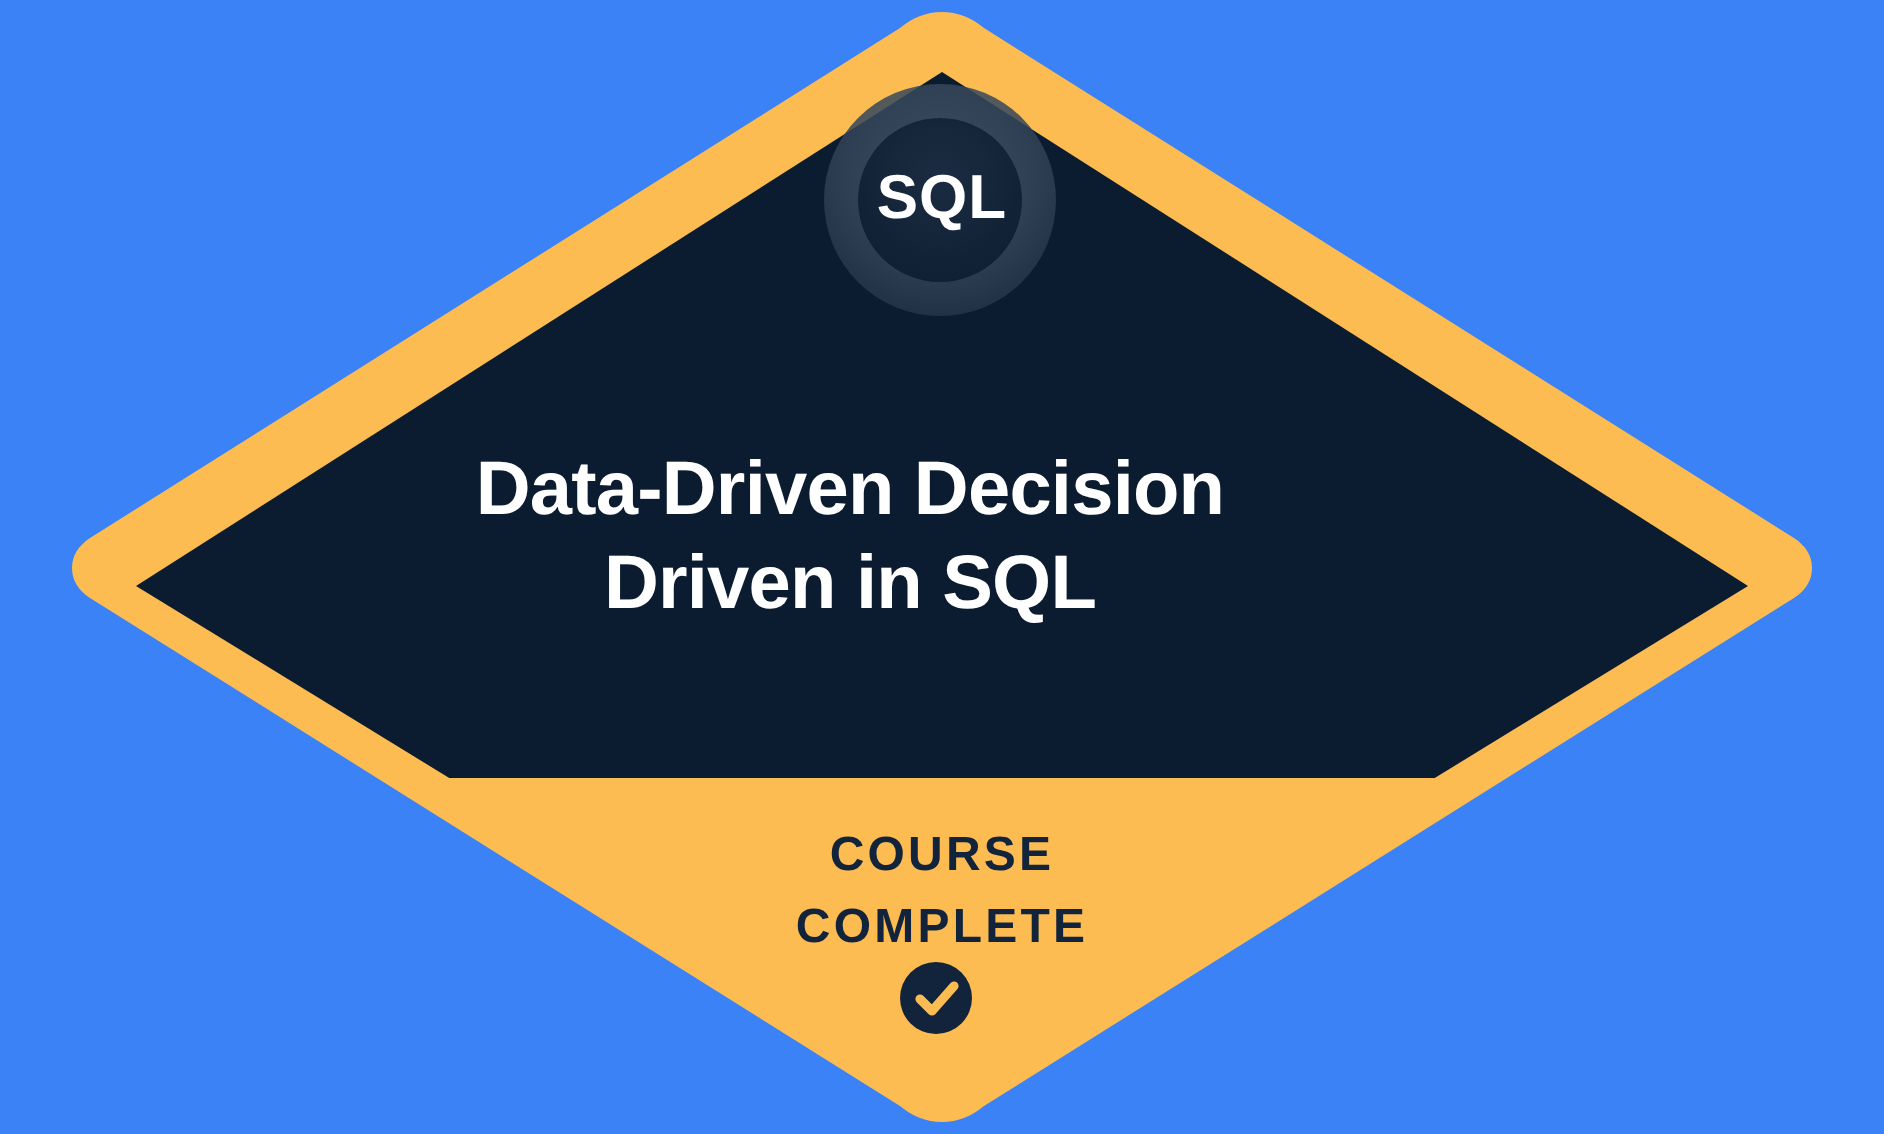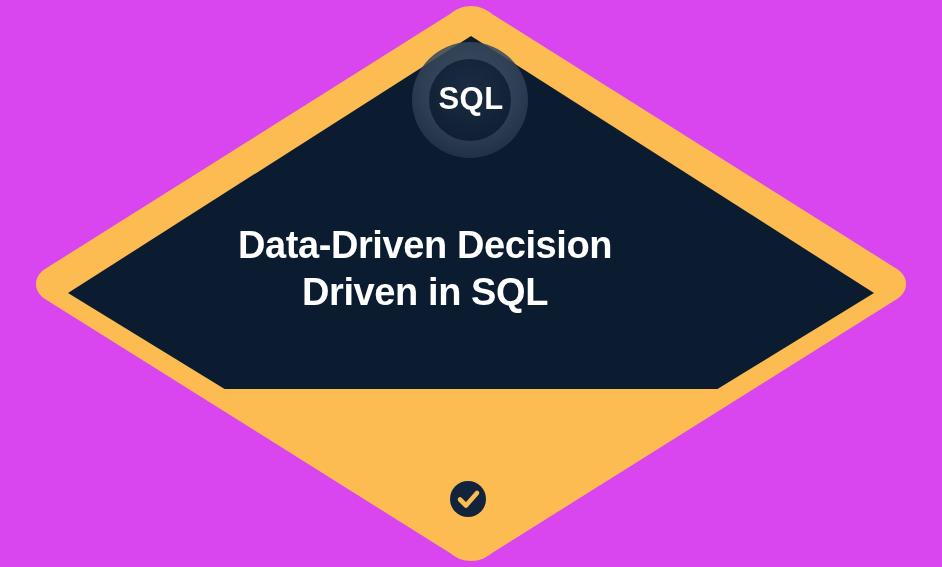--- a/index.html
+++ b/index.html
@@ -10,21 +10,21 @@
   body {
     width: 942px;
     height: 567px;
     overflow: hidden;
     font-family: "Liberation Sans", sans-serif;
   }
   #badge-stage {
     position: relative;
     width: 942px;
     height: 567px;
-    background: #d946ef;
+    background: #3b82f6;
   }
   #badge-svg {
     position: absolute;
     left: 0;
     top: 0;
     width: 942px;
     height: 567px;
     display: block;
   }
   .overlay-layer {
@@ -137,15 +137,19 @@
 
   <div class="overlay-layer">
 
     <div class="sql-badge-text">SQL</div>
 
     <div class="course-title">
       <span class="title-line">Data-Driven Decision</span>
       <span class="title-line">Driven in SQL</span>
     </div>
 
+    <div class="status-text">
+      <span class="status-line">COURSE</span>
+      <span class="status-line">COMPLETE</span>
+    </div>
 
   </div>
 </div>
 
 </body></html>

